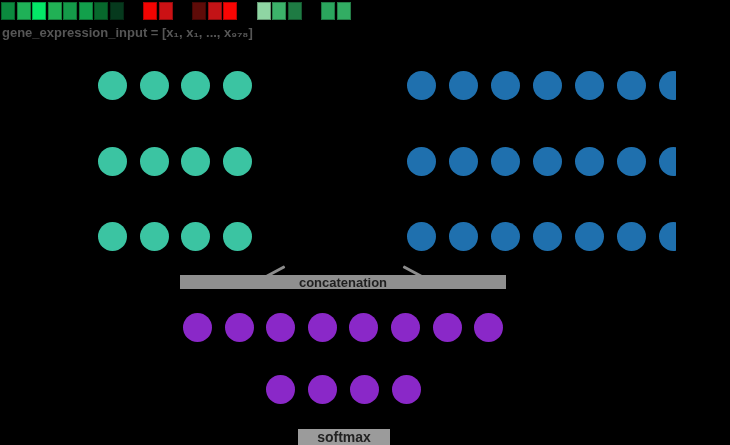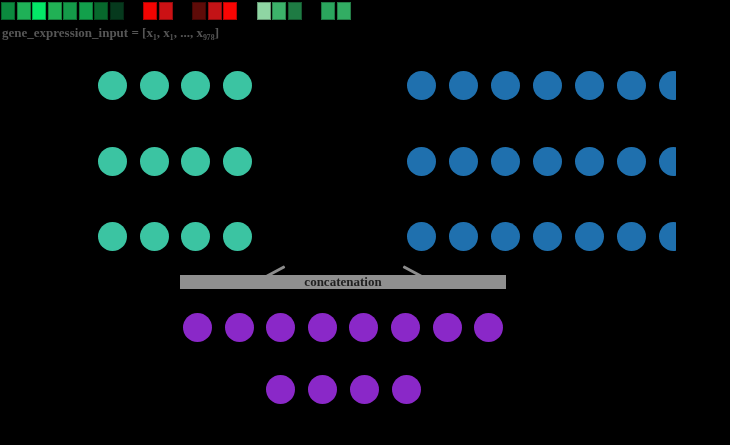--- a/index.html
+++ b/index.html
@@ -1,35 +1,35 @@
 <!DOCTYPE html>
 <html><head>
 <meta charset="utf-8">
 <style>
   html,body{margin:0;padding:0;background:#000;}
   #stage{
     position:relative;width:676px;height:445px;background:#000000;
-    font-family:Liberation Serif, serif;
+    font-family:Liberation Sans, sans-serif;
     overflow:hidden;
   }
   #heatmap{position:absolute;left:1px;top:2px;display:flex;}
   .hm-group{display:flex;margin-right:18px;}
   .hm-cell{
     width:14px;height:18px;margin-right:1.5px;
     box-shadow:inset 0 0 0 1px rgba(0,0,0,.28);
   }
   .io-label{
     position:absolute;top:25px;font-size:13px;font-weight:bold;
     white-space:pre;letter-spacing:0;
   }
   #gene-label{left:2px;}
   #fp-label{left:403px;}
   .node{position:absolute;border-radius:50%;}
   .op-bar{
-    position:absolute;display:flex;align-items:flex-start;justify-content:center;
+    position:absolute;display:flex;align-items:center;justify-content:center;
     font-weight:bold;line-height:1;
   }
   #concat-bar{left:180px;top:275px;width:326px;height:14px;font-size:13px;}
   #softmax-bar{left:298px;top:429px;width:92px;height:16px;font-size:14px;}
   .tick{position:absolute;width:21px;height:3px;border-radius:1px;background:#8c8c8c;}
   #tick-left{left:265px;top:270px;transform:rotate(-28deg);}
   #tick-right{left:402px;top:270px;transform:rotate(28deg);}
 </style>
 </head>
 <body>
@@ -121,14 +121,17 @@
       <div class="node" style="width: 29px; height: 29px; left: 391.5px; top: 374.5px; background: rgb(138, 40, 200);"></div>
     </div>
 
   <div class="tick" id="tick-left"></div>
   <div class="tick" id="tick-right"></div>
 
   <div id="concat-bar" class="op-bar" style="background: rgb(143, 143, 143); color: rgb(31, 31, 31);">
     <span>concatenation</span>
   </div>
 
+  <div id="softmax-bar" class="op-bar" style="background: rgb(155, 155, 155); color: rgb(34, 34, 34);">
+    <span>softmax</span>
+  </div>
 
 </div>
 
 </body></html>

